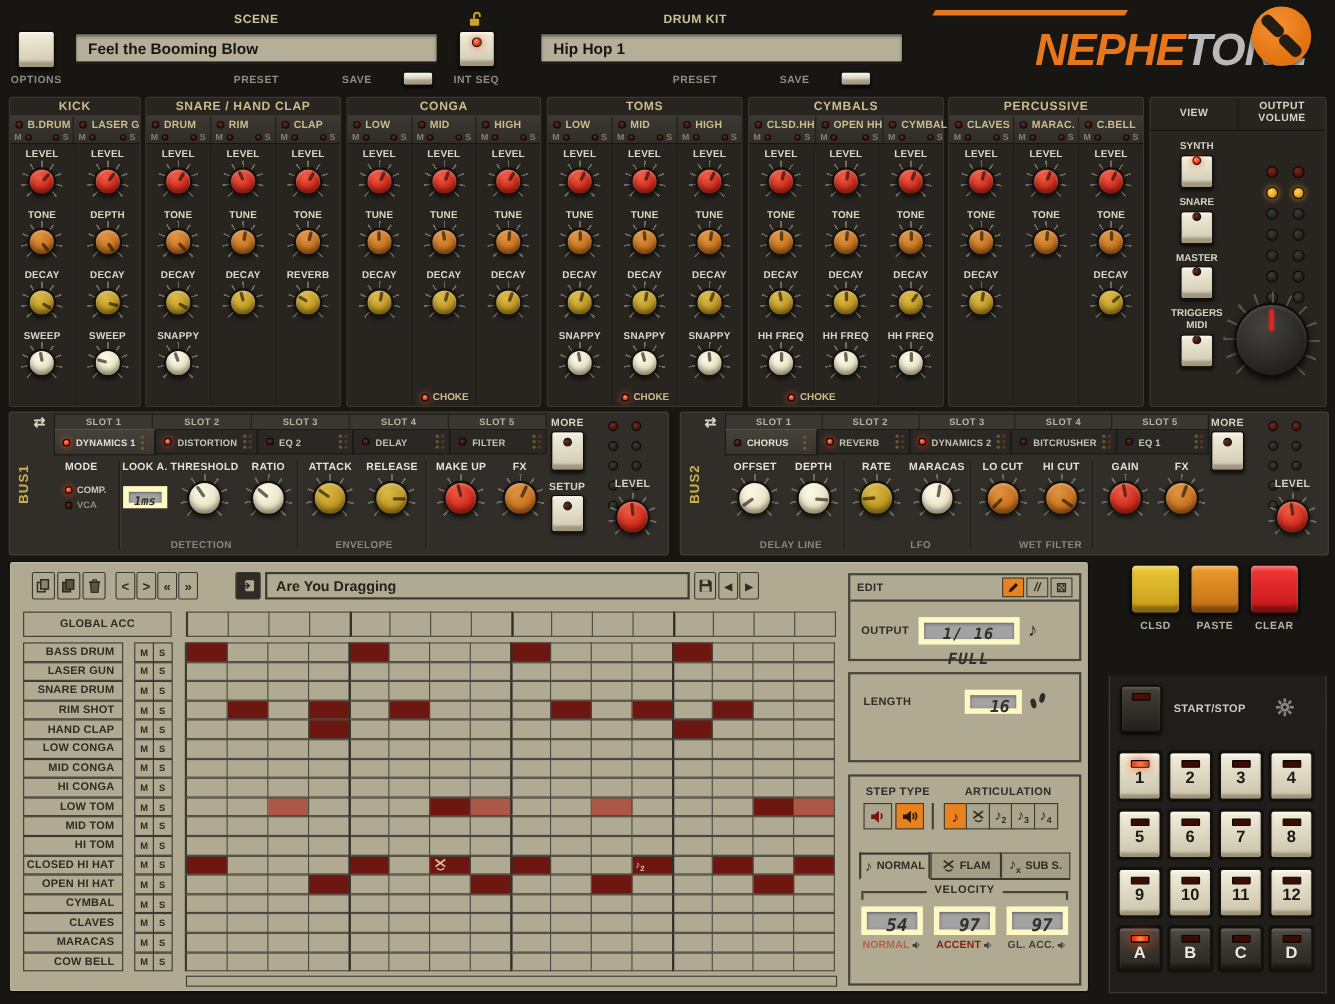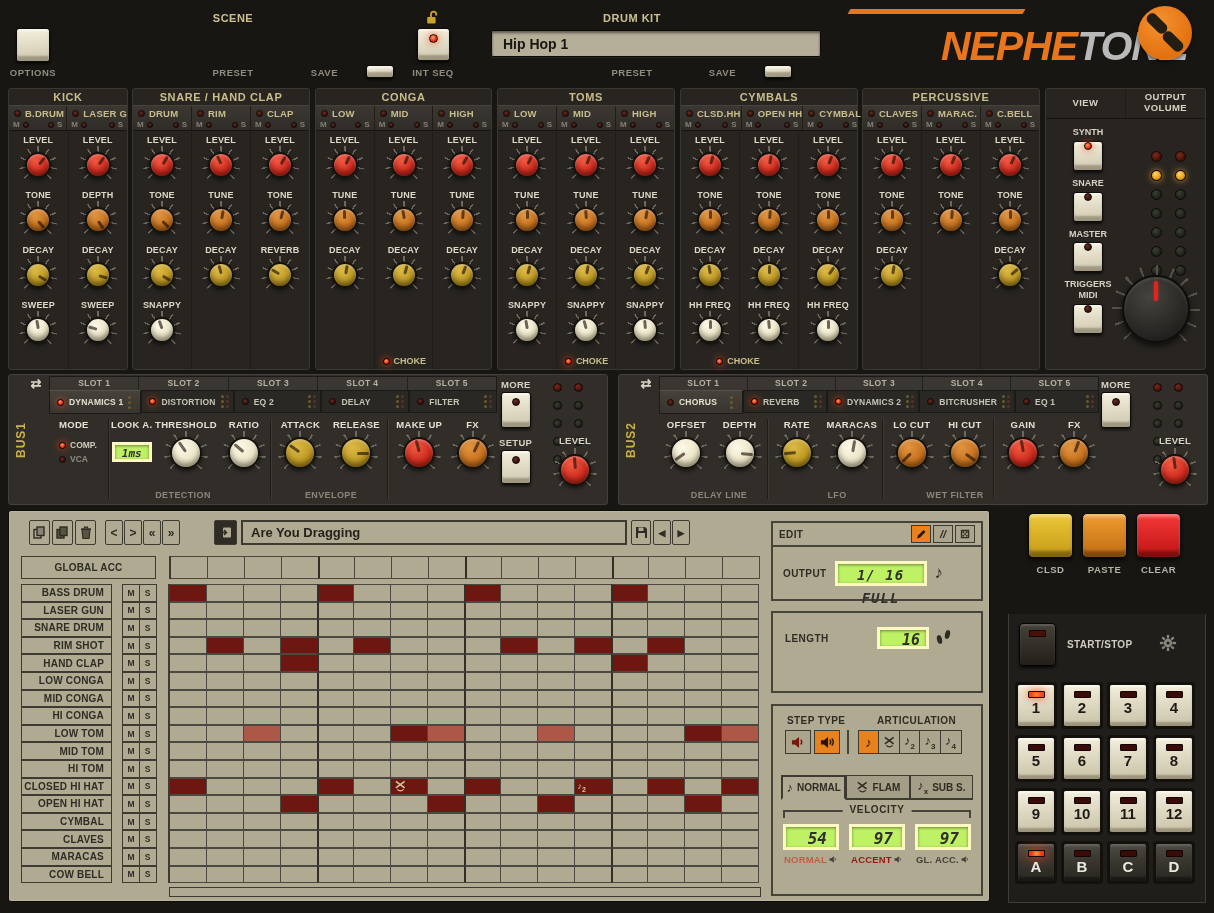--- a/index.html
+++ b/index.html
@@ -114,21 +114,21 @@
   .fxdots i { width:3px; height:3px; border-radius:50%; background:#6b5a2c; }
   .fxdots i:nth-child(even){ background:#5a3424; }
   .bus-controls { position:absolute; left:40px; top:42px; bottom:3px; display:flex; align-items:flex-start; }
   .ctl { display:flex; flex-direction:column; align-items:center; padding-top:2px; }
   .blk-label { font-size:9.5px; font-weight:bold; color:#e4e0d2; letter-spacing:.3px; margin-bottom:1px; white-space:nowrap; }
   .vdiv { width:1px; align-self:stretch; background:#1e1c18; box-shadow:1px 0 0 #3d3a34; margin:2px 2px; }
   .caption { position:absolute; bottom:1px; transform:translateX(-50%); font-size:9px; font-weight:bold; color:#8a867a; letter-spacing:.4px; white-space:nowrap; }
   .mode-opts { margin-top:9px; display:flex; flex-direction:column; gap:4px; align-items:flex-start; }
   .mode-opt { display:flex; align-items:center; gap:4px; font-size:8.5px; font-weight:bold; color:#8f8b80; }
   .mode-opt.on { color:#cfcaba; }
-  .lcd { background:#bef264; border:3px solid #fef9c3; box-shadow:inset 0 1px 3px rgba(0,0,0,.45);
+  .lcd { background:#a3a3a3; border:5px solid #fef9c3; box-shadow:inset 0 1px 3px rgba(0,0,0,.45);
          font-family:"DejaVu Sans Mono", monospace; font-style:italic; font-weight:bold; color:#32302a; }
   .lcd-look { width:40px; height:20px; font-size:11px; text-align:center; line-height:18px; margin-top:11px; }
   .bus-right { position:absolute; top:0; right:0; width:116px; bottom:0; }
   .br-label { position:absolute; font-size:9.5px; font-weight:bold; color:#d6d2c4; letter-spacing:.3px; }
   .br-key { position:absolute; width:30px; height:36px; }
   .ledgrid { position:absolute; display:grid; grid-template-columns:9px 9px; grid-column-gap:12px; grid-row-gap:9px; }
 
   
   #seq { position:absolute; left:8px; top:510px; width:982px; height:392px; background:#b0aa92; border:1px solid #0d0c0a; border-radius:3px;
          box-shadow:inset 0 0 0 1px rgba(255,255,255,.15); }
@@ -228,20 +228,21 @@
 </head>
 <body>
 
 <div id="app">
 
   <div id="hdr">
     <div class="key" style="position:absolute;left:16px;top:28px;width:34px;height:34px;"></div>
     <div class="hsub" style="left:4px;top:67px;width:58px;">OPTIONS</div>
 
     <div class="hlabel" style="left:68px;top:12px;width:330px;">SCENE</div>
+    <div class="tfield" style="left:68px;top:30px;width:330px;">Feel the Booming Blow</div>
     <div class="hsub" style="left:68px;top:67px;width:330px;">PRESET</div>
     <div class="hsub" style="left:302px;top:67px;width:36px;text-align:right;">SAVE</div>
     <div class="key mini-key" style="left:366px;top:65px;"></div>
 
     <span style="position:absolute;left:424px;top:9px;">
       <svg width="16" height="16" viewBox="0 0 16 16">
           <path d="M7 8 V5.2 a2.6 2.6 0 0 1 5.2 0 V6.4" stroke="#c9a22c" stroke-width="1.8" fill="none"></path>
           <rect x="3.2" y="8" width="8.4" height="6.4" rx="1" fill="#c9a22c"></rect>
         </svg>
     </span>

